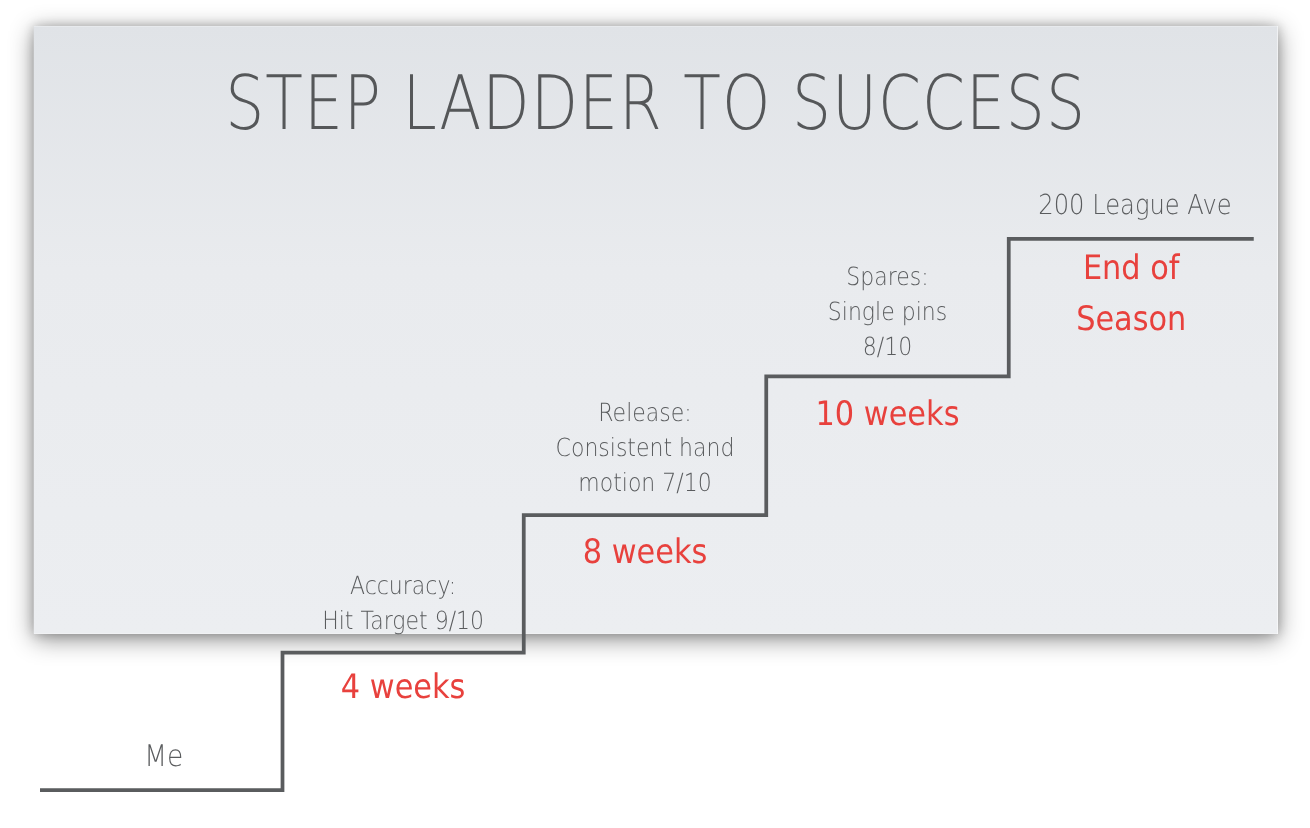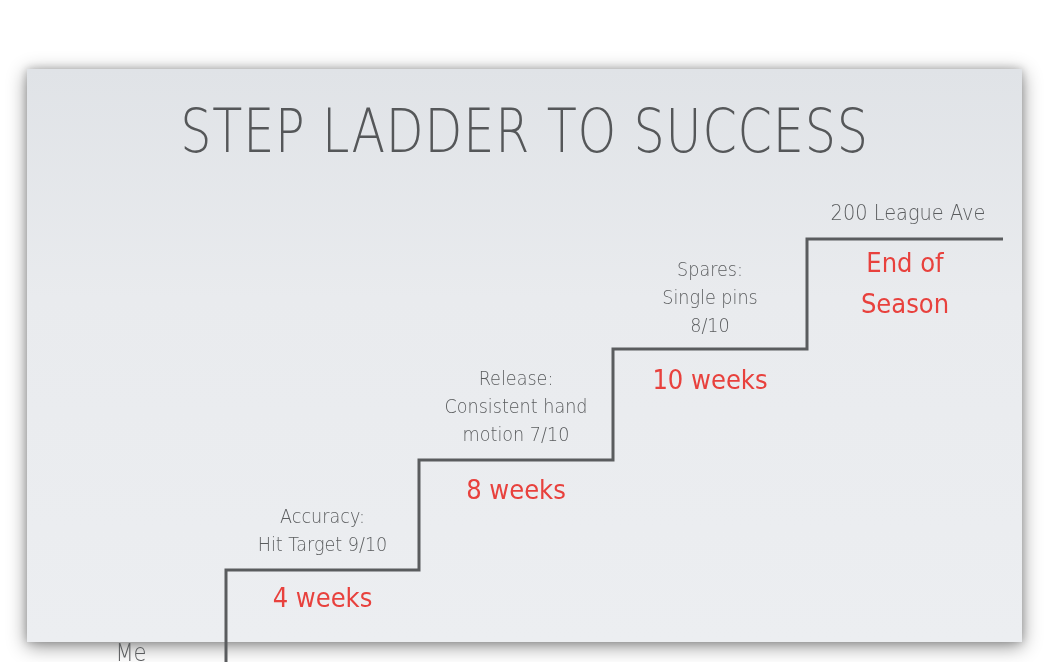--- a/index.html
+++ b/index.html
@@ -1,24 +1,23 @@
 <!DOCTYPE html>
 <html><head>
 <meta charset="utf-8">
 <style>
   html, body { margin: 0; padding: 0; }
   body {
     width: 1048px; height: 662px; background: #ffffff; position: relative; overflow: hidden;
     font-family: "DejaVu Sans", sans-serif;
   }
   .slide {
-    position: absolute; left: 27px; top: 21px; width: 995px; height: 573px;
+    position: absolute; left: 27px; top: 21px; width: 995px; height: 486px;
     background: linear-gradient(180deg, #e0e3e7 0%, #e9ebee 40%, #eceef1 100%);
     box-shadow: 0 4px 18px rgba(0,0,0,0.45), 0 0 8px rgba(0,0,0,0.2);
-    margin-top: 48px;
   }
   .title {
     position: absolute; left: 0; top: 27px; width: 995px; text-align: center;
     font-size: 60px; font-weight: 200; color: #555759; letter-spacing: 1px;
     font-family: "DejaVu Sans", sans-serif; transform: scaleX(0.82); transform-origin: center;
     -webkit-text-stroke: 0; white-space: nowrap;
   }
   svg.ladder { position: absolute; left: 0; top: 0; }
   .lbl {
     position: absolute; text-align: center; color: #5a5c5e;

